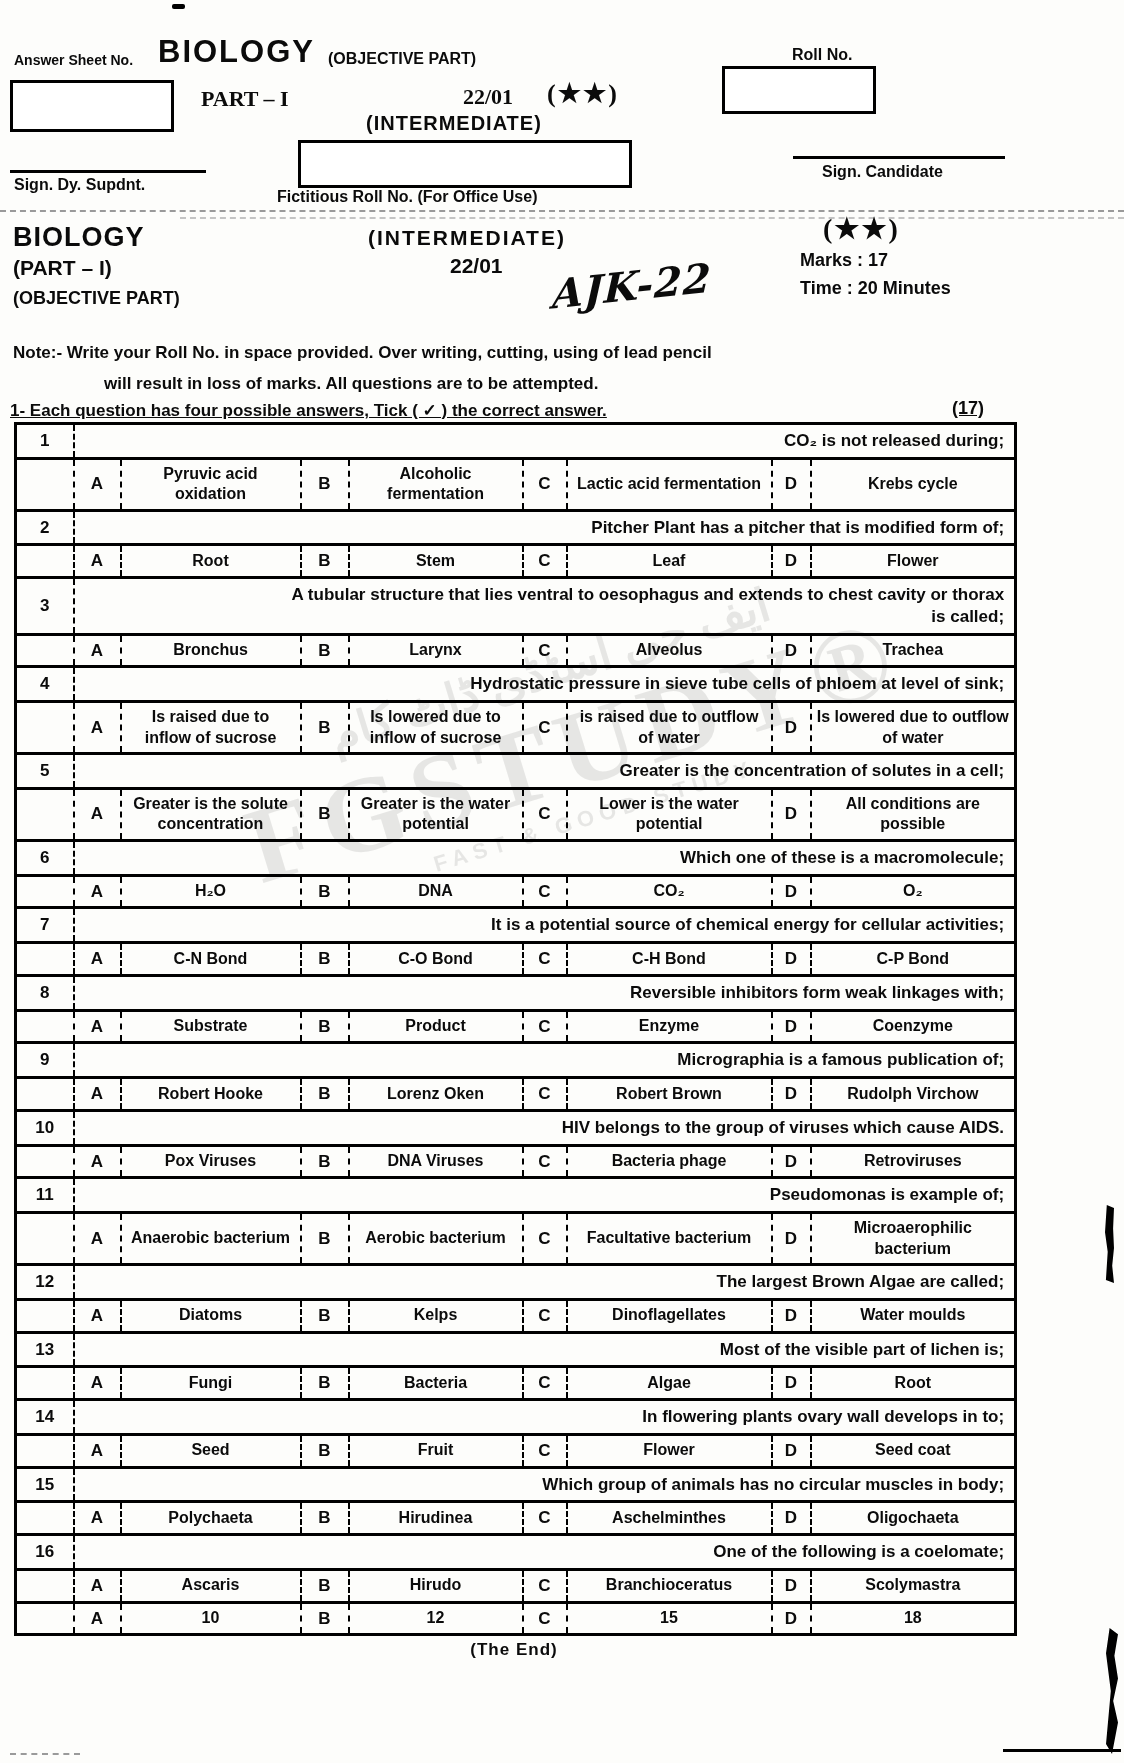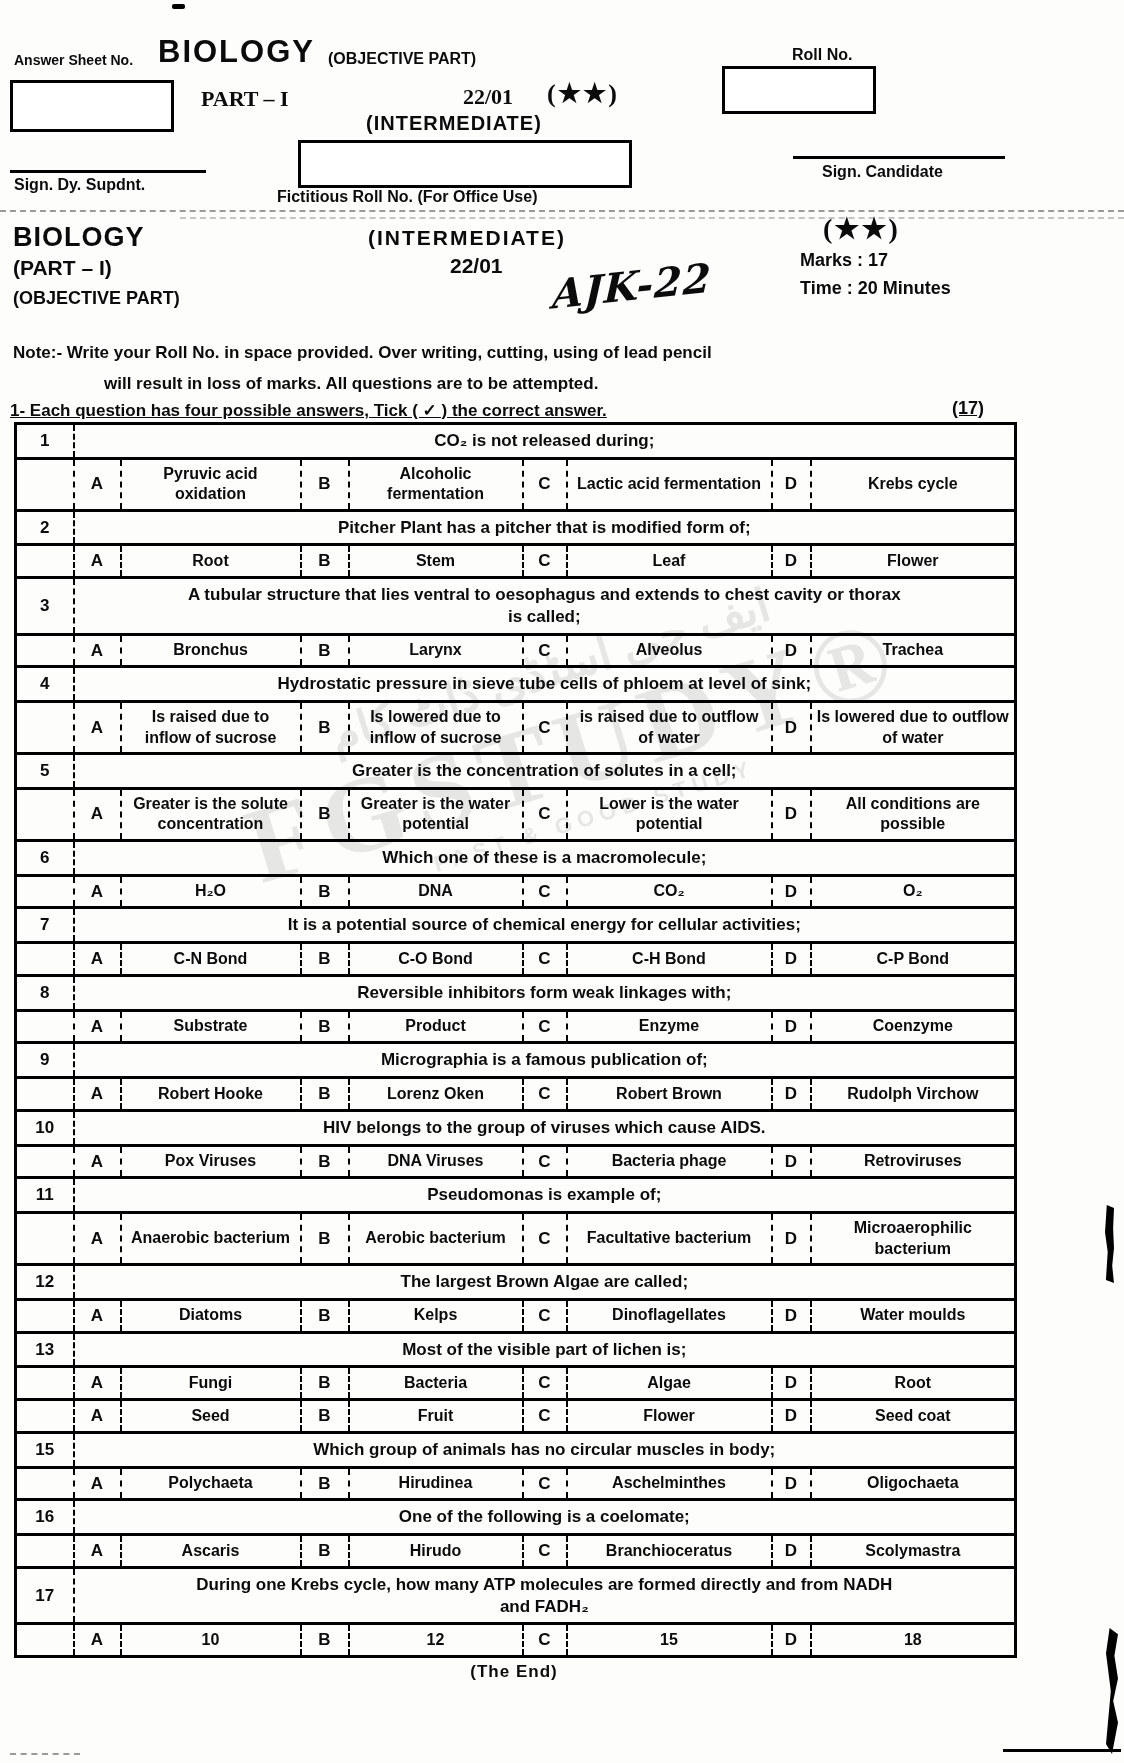--- a/index.html
+++ b/index.html
@@ -20,21 +20,21 @@
   .watermark .wm-sub{font-size:22px;letter-spacing:6px;}
 
   .content{position:relative;z-index:1;}
 
   
   .tablewrap{position:absolute;left:14px;top:422px;width:1000px;}
   table.q{border-collapse:collapse;width:1000px;table-layout:fixed;border:3px solid #000;background:transparent;}
   .q td{border-top:3px solid #000;border-left:2px dashed #000;padding:4px 5px;
         font-size:16px;line-height:1.28;vertical-align:middle;}
   .q td.num{border-left:none;text-align:center;font-size:17px;}
-  .q td.qtext{text-align:center;padding:5px 10px;font-size:17px;white-space:pre-line;}
+  .q td.qtext{text-align:right;padding:5px 10px;font-size:17px;white-space:pre-line;}
   .q td.olabel{text-align:center;font-size:17px;}
   .q td.otext{text-align:center;}
   .theend{text-align:center;font-size:17px;margin-top:4px;letter-spacing:1px;}
 
   .handwritten{font-family:"DejaVu Serif",serif;font-style:italic;font-weight:900;
                font-size:40px;transform:rotate(-6deg) skewX(-8deg);letter-spacing:1px;}
   .stars{letter-spacing:2px;}
 </style>
 </head>
 <body>
@@ -296,20 +296,24 @@
               <td class="olabel">A</td>
               <td class="otext">Fungi</td>
               <td class="olabel">B</td>
               <td class="otext">Bacteria</td>
               <td class="olabel">C</td>
               <td class="otext">Algae</td>
               <td class="olabel">D</td>
               <td class="otext">Root</td>
             </tr>
             <tr>
+              <td class="num">14</td>
+              <td class="qtext" colspan="8">In flowering plants ovary wall develops in to;</td>
+            </tr>
+            <tr>
               <td class="num"></td>
               <td class="olabel">A</td>
               <td class="otext">Seed</td>
               <td class="olabel">B</td>
               <td class="otext">Fruit</td>
               <td class="olabel">C</td>
               <td class="otext">Flower</td>
               <td class="olabel">D</td>
               <td class="otext">Seed coat</td>
             </tr>
@@ -335,25 +339,20 @@
             <tr>
               <td class="num"></td>
               <td class="olabel">A</td>
               <td class="otext">Ascaris</td>
               <td class="olabel">B</td>
               <td class="otext">Hirudo</td>
               <td class="olabel">C</td>
               <td class="otext">Branchioceratus</td>
               <td class="olabel">D</td>
               <td class="otext">Scolymastra</td>
-            </tr>
-            <tr>
-              <td class="num">17</td>
-              <td class="qtext" colspan="8">During one Krebs cycle, how many ATP molecules are formed directly and from NADH
-and FADH₂</td>
             </tr>
             <tr>
               <td class="num"></td>
               <td class="olabel">A</td>
               <td class="otext">10</td>
               <td class="olabel">B</td>
               <td class="otext">12</td>
               <td class="olabel">C</td>
               <td class="otext">15</td>
               <td class="olabel">D</td>

